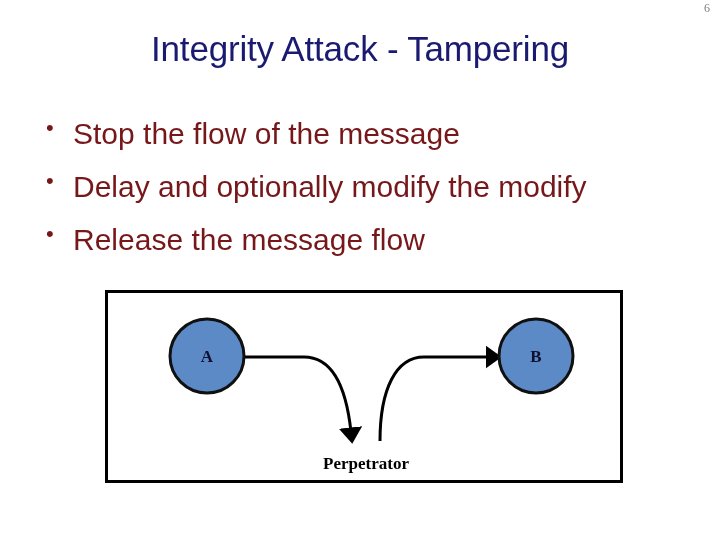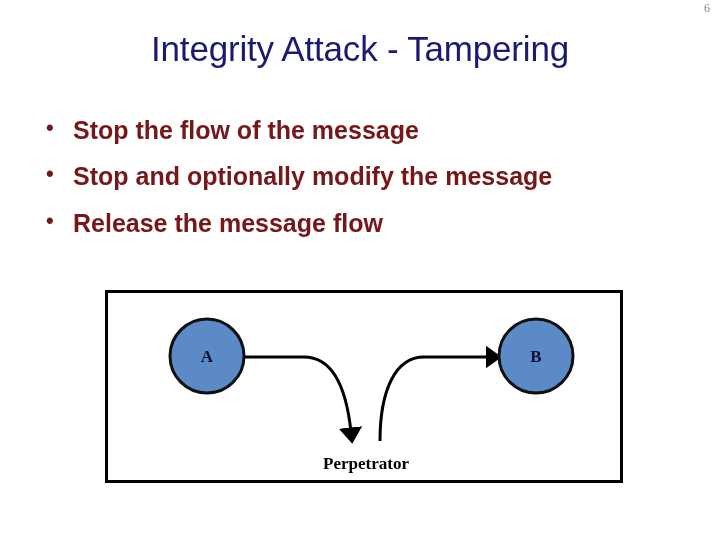--- a/index.html
+++ b/index.html
@@ -60,22 +60,22 @@
     width: 640px;
     margin: 0;
     padding: 0;
     list-style: none;
   }
   #bullet-list li {
     position: relative;
     padding-left: 33px;
     margin: 0 0 13px 0;
     font-family: "Liberation Sans", sans-serif;
-    font-size: 25px;
-    font-weight: 700;
+    font-size: 30px;
+    font-weight: 400;
     line-height: 1.33;
     color: #76171a;
     white-space: nowrap;
   }
   #bullet-list li:before {
     content: "\2022";
     position: absolute;
     left: 6px;
     top: -1px;
     font-size: 22px;
@@ -116,21 +116,21 @@
 <body>
 
 <div id="slide">
 
   <div id="page-number">6</div>
 
   <div id="slide-title">Integrity Attack - Tampering</div>
 
   <ul id="bullet-list">
     <li>Stop the flow of the message</li>
-    <li>Stop and optionally modify the message</li>
+    <li>Delay and optionally modify the modify</li>
     <li>Release the message flow</li>
   </ul>
 
   <div id="diagram-frame">
     <svg id="diagram-svg" width="512" height="187" viewBox="0 0 512 187">
 
       <defs>
         <marker id="arrowhead-down" markerWidth="9" markerHeight="9" refX="1.5" refY="4.5" orient="auto" markerUnits="strokeWidth">
           <path d="M0,0.6 L5.4,4.5 L0,8.4 z" fill="#000000"></path>
         </marker>

